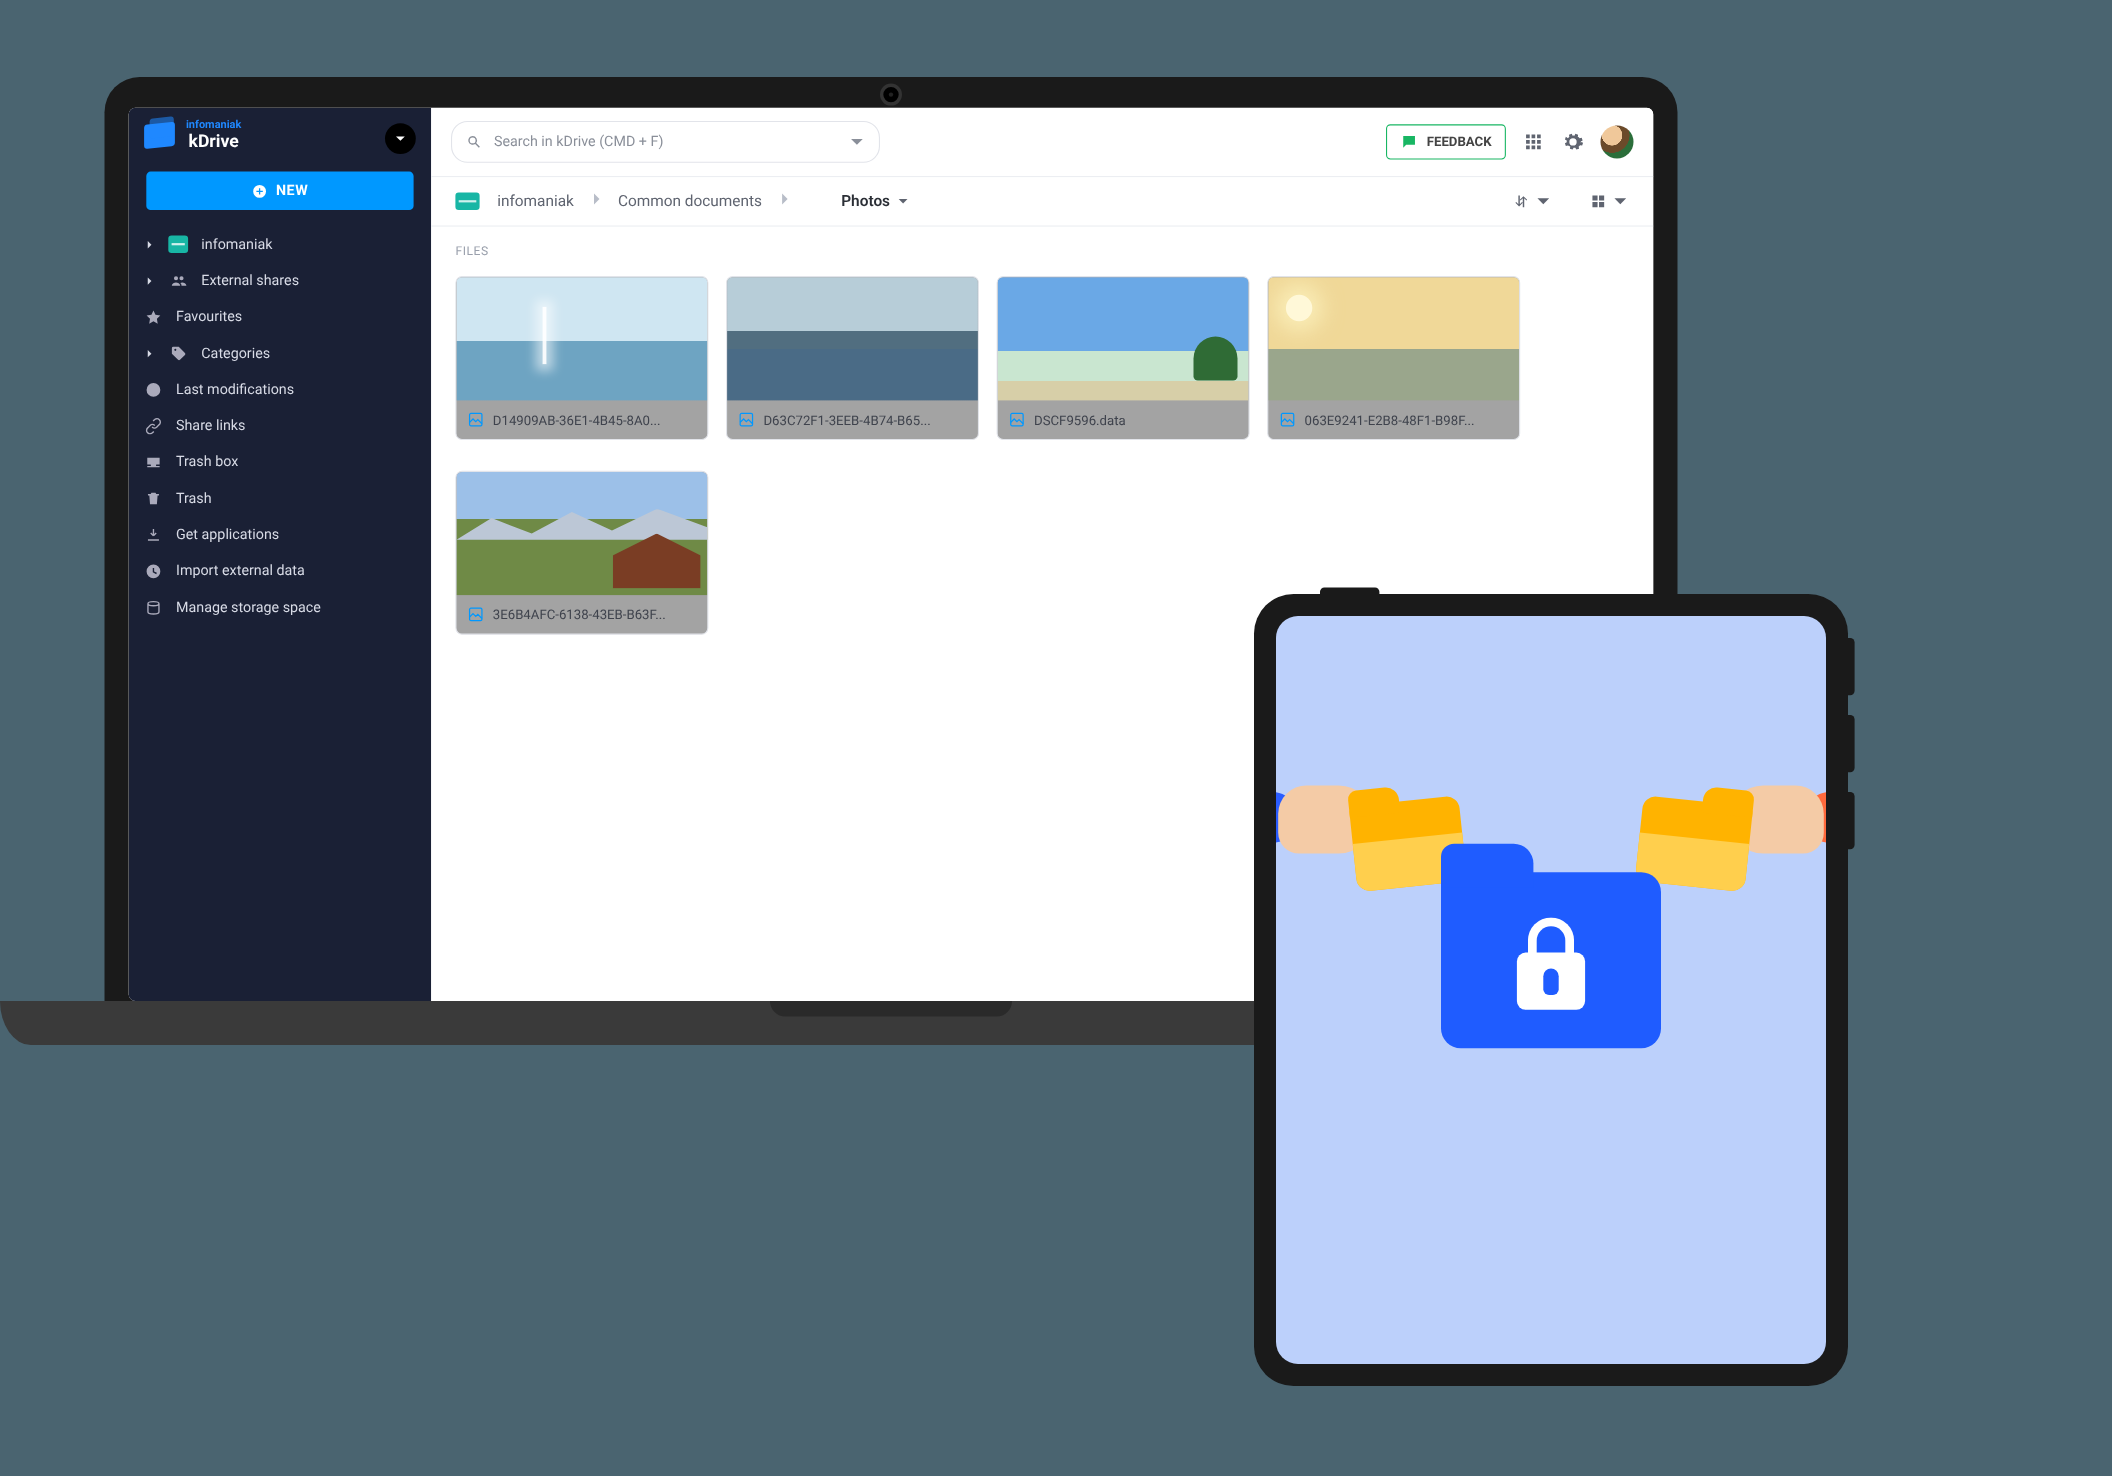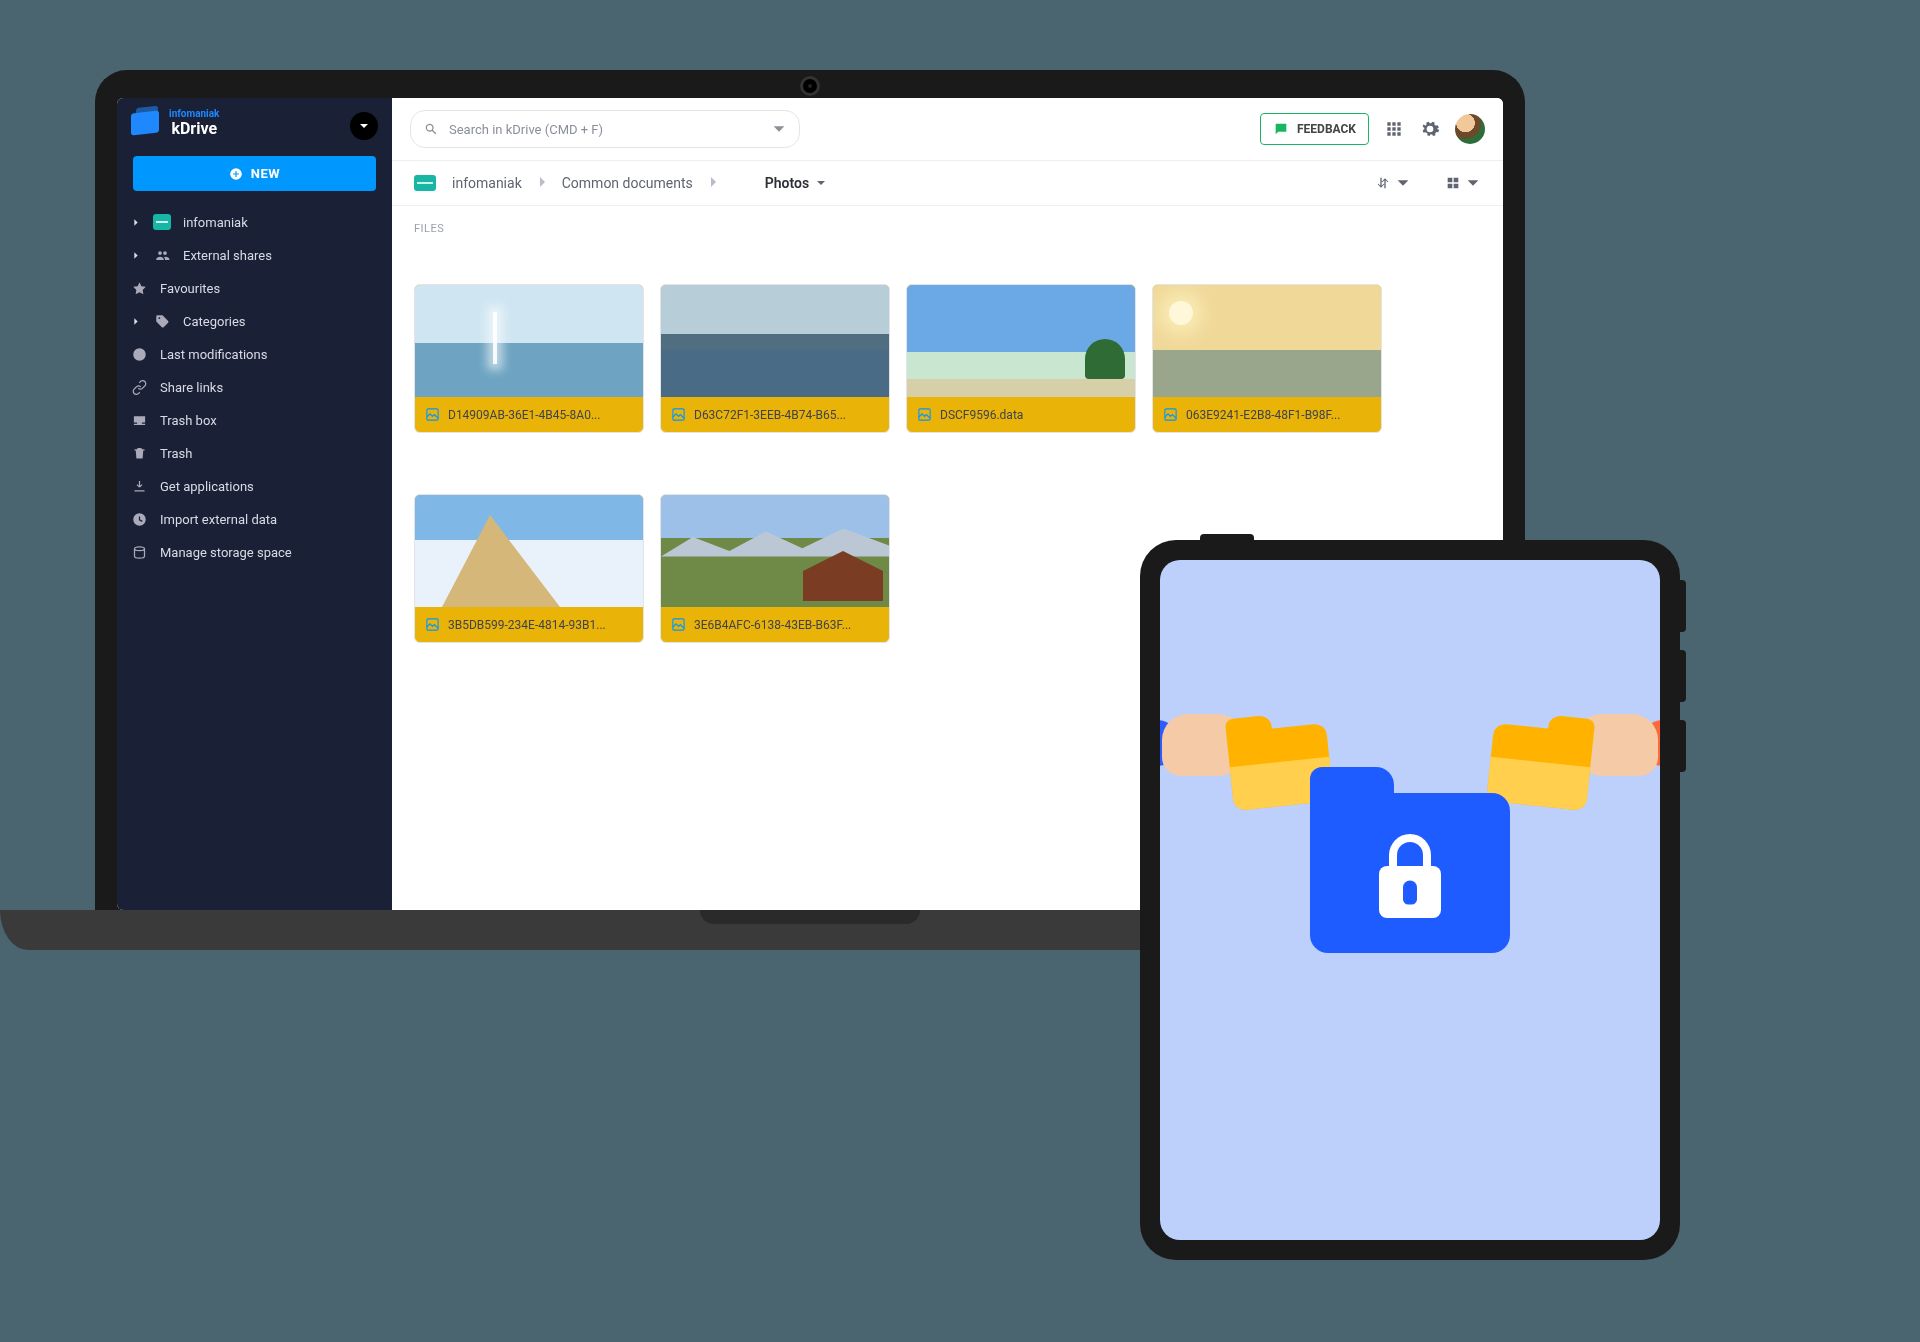--- a/index.html
+++ b/index.html
@@ -77,21 +77,21 @@
   .bc-sep svg { width:8px; height:12px; fill:#b8bdc8; }
   .bc-cur { color:#2b2f36; font-weight:600; display:flex; align-items:center; gap:6px;margin-left:32px; }
   .bc-spacer { flex:1; }
   .bc-ctrl { display:flex; align-items:center; gap:4px; color:#5f6470; }
   .bc-ctrl svg { width:16px; height:16px; fill:currentColor; }
   .bc-ctrl + .bc-ctrl { margin-left:18px; }
 
   .section-lbl { font-size:11px; letter-spacing:.5px; color:#9aa0ac; padding: 16px 22px 8px; }
 
   .grid { display:grid; grid-template-columns: repeat(4, 218px); gap: 28px 28px; padding: 8px 22px 30px 22px; align-content:start; }
-  .card { width:230px; border:1px solid #e2e4ea; border-radius:6px; background:#eab308; overflow:hidden;margin-top:33px; }
+  .card { width:230px; border:1px solid #e2e4ea; border-radius:6px; background:#a3a3a3; overflow:hidden; }
   .thumb { height:112px; width:100%; }
   .thumb.lake   { background: linear-gradient(#cfe6f2 0 52%, #6ea4c2 52% 100%); position:relative; }
   .thumb.lake::after { content:""; position:absolute; left:34%; top:24%; width:4px; height:52px; background:rgba(255,255,255,.95); filter: blur(.5px); box-shadow: 0 0 10px 6px rgba(255,255,255,.55); }
   .thumb.mtn    { background: linear-gradient(#b7cdd8 0 44%, #516e80 44% 58%, #4a6b86 58% 100%); }
   .thumb.beach  { background: linear-gradient(#6aa8e6 0 60%, #c9e6d0 60% 84%, #d7cfa8 84% 100%); position:relative; }
   .thumb.beach::after { content:""; position:absolute; right:10px; bottom:18px; width:40px; height:40px; background:#2f6b35; border-radius: 50% 50% 10% 10%; }
   .thumb.sunset { background: linear-gradient(#f0d898 0 58%, #9aa68c 58% 100%); position:relative; }
   .thumb.sunset::after { content:""; position:absolute; left:16px; top:16px; width:24px; height:24px; border-radius:50%; background:#fff8d8; box-shadow:0 0 18px 10px rgba(255,248,200,.6); }
   .thumb.peak   { background: linear-gradient(#7fb8e6 0 40%, #e9f2fb 40% 100%); position:relative; }
   .thumb.peak::after { content:""; position:absolute; left:12%; bottom:0; width:0; height:0; border-left:48px solid transparent; border-right:70px solid transparent; border-bottom:92px solid #d6b77a; filter: brightness(1); }
@@ -368,30 +368,20 @@
           <div class="thumb sunset"></div>
           <div class="card-foot">
             <svg viewBox="0 0 24 24">
                 <rect x="3" y="3" width="18" height="18" rx="2"></rect>
                 <path d="M3 16l5-5 4 4 3-3 6 6"></path>
               </svg>
             <span>063E9241-E2B8-48F1-B98F...</span>
           </div>
         </div>
         <div class="card">
-          <div class="thumb peak"></div>
-          <div class="card-foot">
-            <svg viewBox="0 0 24 24">
-                <rect x="3" y="3" width="18" height="18" rx="2"></rect>
-                <path d="M3 16l5-5 4 4 3-3 6 6"></path>
-              </svg>
-            <span>3B5DB599-234E-4814-93B1...</span>
-          </div>
-        </div>
-        <div class="card">
           <div class="thumb green"></div>
           <div class="card-foot">
             <svg viewBox="0 0 24 24">
                 <rect x="3" y="3" width="18" height="18" rx="2"></rect>
                 <path d="M3 16l5-5 4 4 3-3 6 6"></path>
               </svg>
             <span>3E6B4AFC-6138-43EB-B63F...</span>
           </div>
         </div>
       </div>

